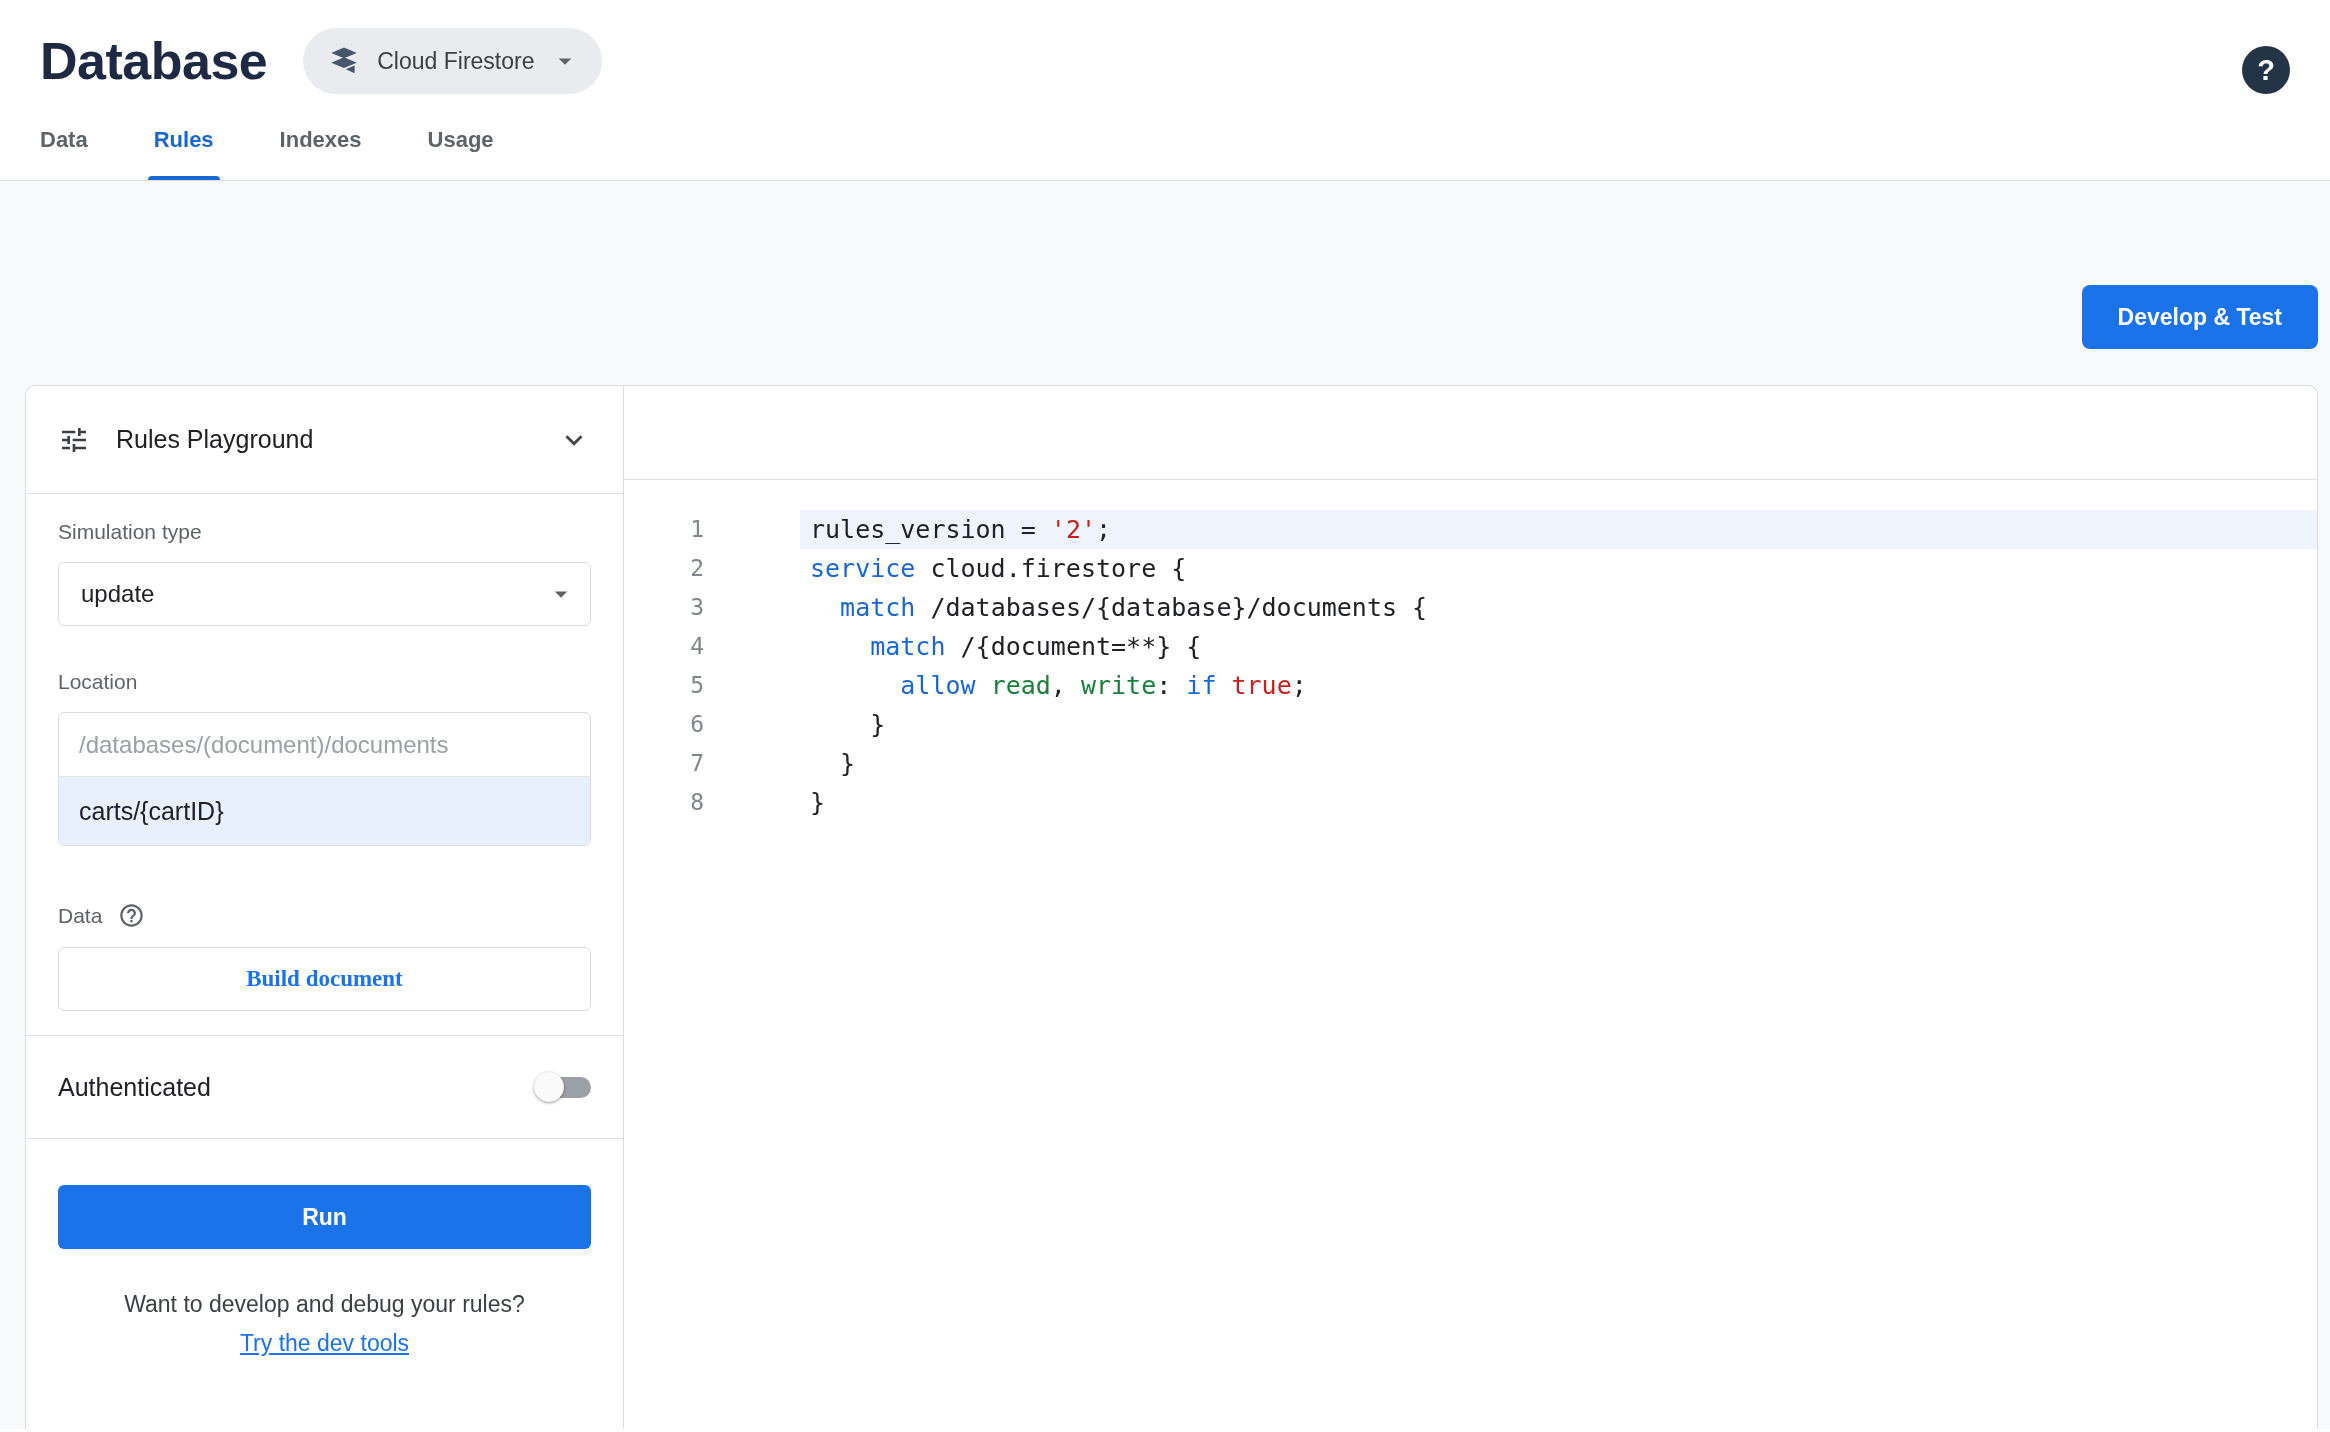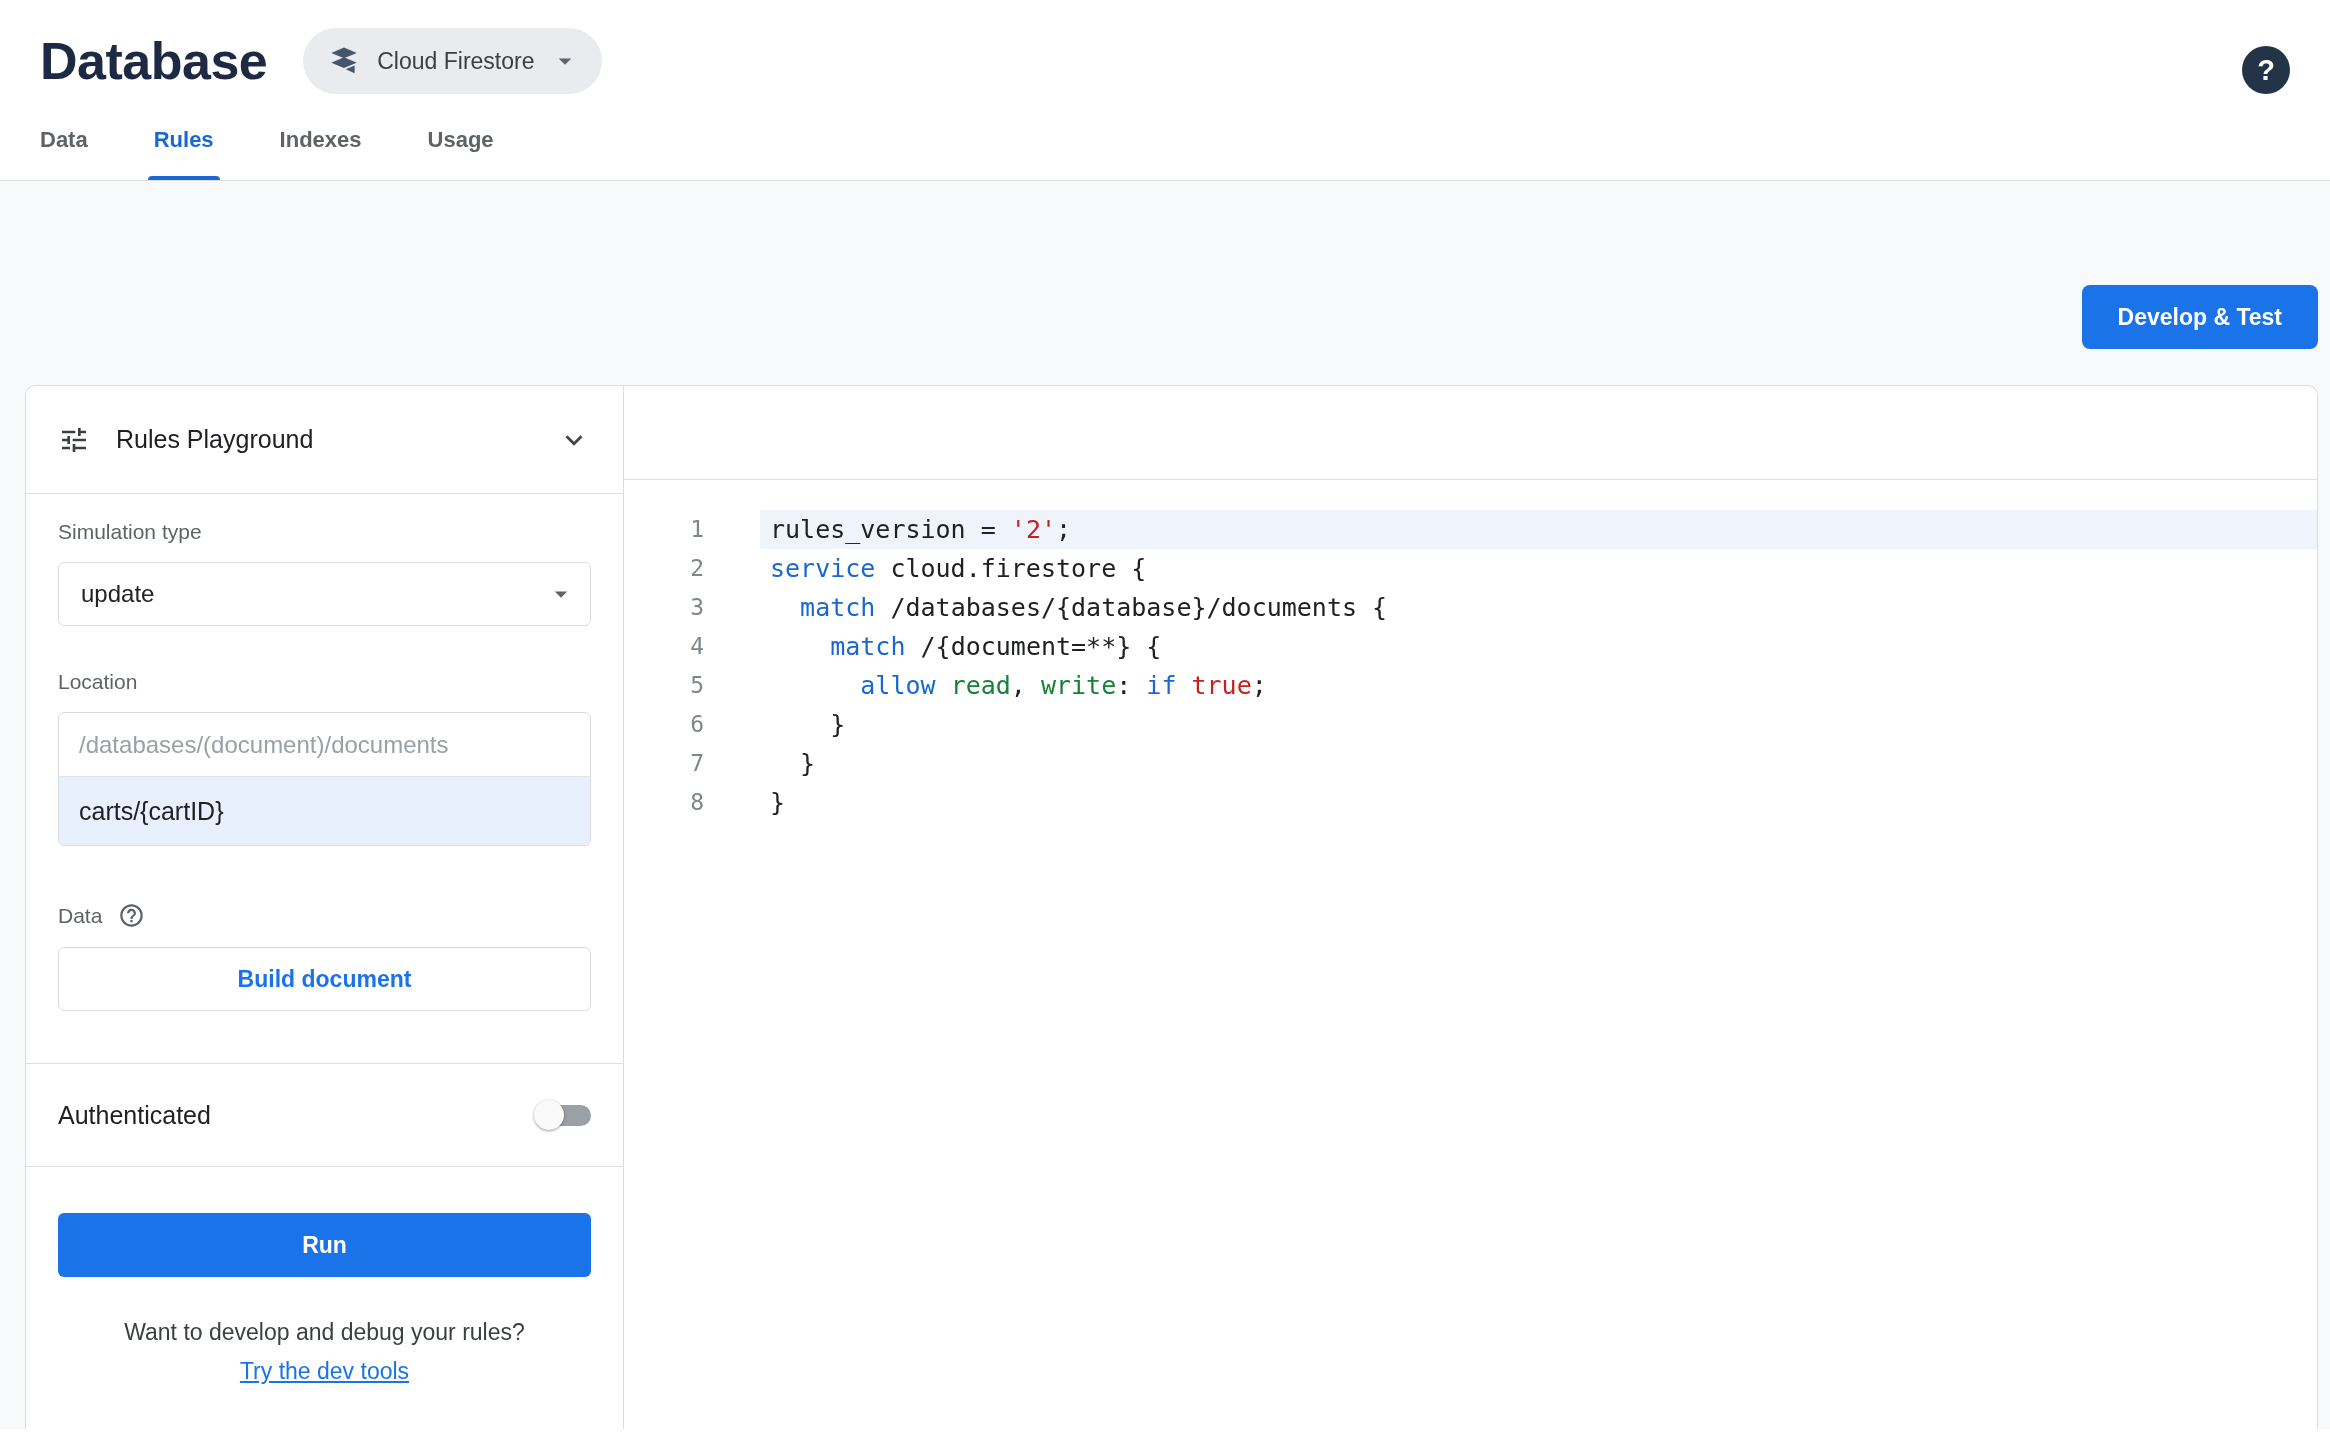--- a/index.html
+++ b/index.html
@@ -134,22 +134,22 @@
   }
 
   .data-row { display: flex; align-items: center; gap: 16px; margin-bottom: 18px; }
   .data-row .field-label { margin-bottom: 0; }
   .data-row svg { width: 27px; height: 27px; fill: #5f6368; cursor: pointer; }
 
   .outline-btn {
     width: 100%; height: 64px;
     background: #ffffff; border: 1px solid #dadce0; border-radius: 6px;
     color: #1a73e8; font-size: 23px; font-weight: 600;
-    font-family: Liberation Sans, sans-serif;
-    cursor: pointer; margin-bottom: 52px;
+    font-family: Liberation Serif, serif;
+    cursor: pointer; margin-bottom: 24px;
   }
 
   .divider { border-top: 1px solid #e0e0e0; }
 
   .auth-row {
     height: 102px; display: flex; align-items: center; justify-content: space-between;
     padding: 0 32px;
   }
   .auth-label { font-size: 25px; color: #202124; }
   .toggle { position: relative; width: 57px; height: 30px; cursor: pointer; flex-shrink: 0; }
@@ -188,21 +188,21 @@
     font-size: 25px; line-height: 39px;
     flex: 1;
   }
   .code-row { display: flex; }
   .gutter {
     width: 136px; flex-shrink: 0;
     text-align: right; padding-right: 56px;
     color: #80868b; font-size: 23px;
     user-select: none;
   }
-  .code { flex: 1; white-space: pre; padding-left: 10px; color: #202124; }
+  .code { flex: 1; white-space: pre; padding-left: 10px; color: #202124; margin-left: 40px; }
   .code-row.hl .code { background: #eef3fc; }
   .tk-plain { color: #202124; }
   .tk-kw    { color: #1967d2; }
   .tk-str   { color: #c5221f; }
   .tk-green { color: #188038; }
 </style>
 </head>
 <body>
 
 <div class="page-header">

